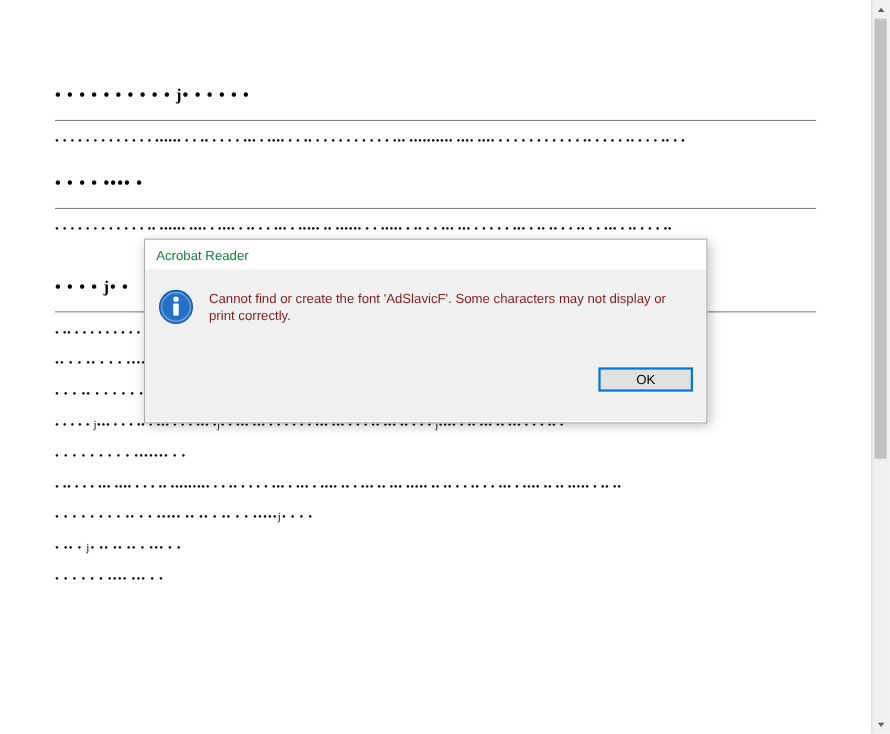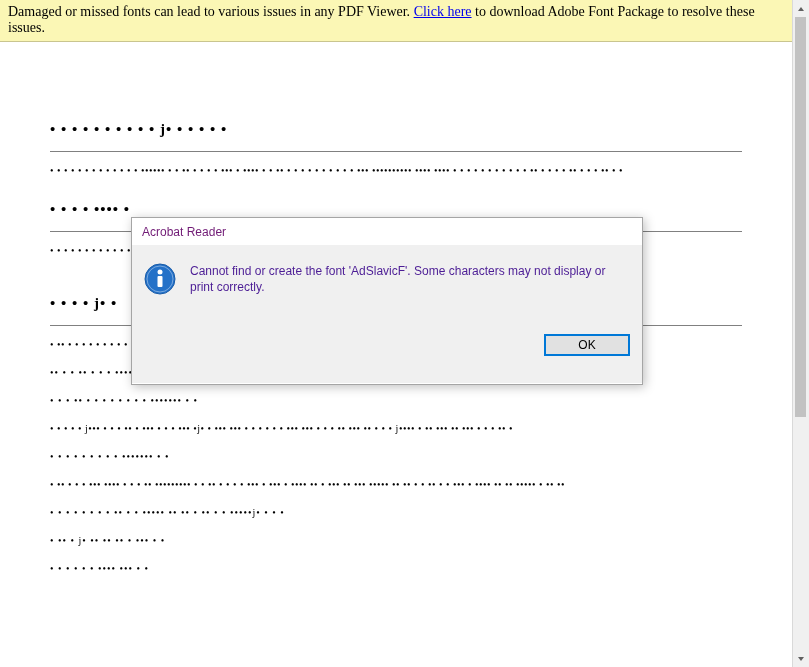--- a/index.html
+++ b/index.html
@@ -87,42 +87,42 @@
     width: 512px;
     height: 168px;
     background: #fff;
     border: 1px solid #a5a5a5;
     box-shadow: 2px 2px 10px rgba(0,0,0,0.25);
   }
   .dialog-title {
     padding: 7px 10px 6px 10px;
     font-size: 12px;
     background: #fff;
-    color: #701a75;
+    color: #15803d;
   }
   .dialog-body {
     background: #f0f0f0;
     height: 138px;
     padding: 18px 12px 12px 12px;
     position: relative;
   }
   .dialog-content {
     display: flex;
     align-items: flex-start;
   }
   .info-icon {
     width: 32px;
     height: 32px;
     margin-right: 14px;
     flex-shrink: 0;
   }
   .dialog-message {
     font-size: 12px;
     line-height: 1.35;
-    color: #4c1d95;
+    color: #7f1d1d;
   }
   .dialog-ok {
     position: absolute;
     right: 12px;
     bottom: 27px;
     width: 86px;
     height: 22px;
     background: #e1e1e1;
     border: 2px solid #0078d7;
     font-size: 12px;
@@ -130,23 +130,20 @@
     display: flex;
     align-items: center;
     justify-content: center;
   }
 </style>
 </head>
 <body>
 
 <div class="viewport">
 
-  <div class="banner">
-    <span>Damaged or missed fonts can lead to various issues in any PDF Viewer. </span><a>Click here</a><span> to download Adobe Font Package to resolve these issues.</span>
-  </div>
 
   <div class="page">
     <div class="line l-heading1">• •  • • • • •   • • • j• • • • • •</div>
     <hr class="hr">
     <div class="line l-body-tight">• • • •  • • • • • • • • •  ••••••  • • •• • •  • • ••• • •••• • • •• • • • • • • • • • • ••• •••••••••• •••• •••• • • • • • •  • • • • • ••  • • • • •• • • • ••  • •</div>
 
     <div class="line l-heading2">• • •  • •••• •</div>
     <hr class="hr">
     <div class="line l-body-tight">• • • •  • • • • • • • •  •• •••••• •••• • •••• • •• • • ••• • ••••• •• ••••••  • •  •••••  • •• •  • •••  ••• • •  • • • ••• • •• •• • • •• • • •••  • •• • • • ••</div>
 

